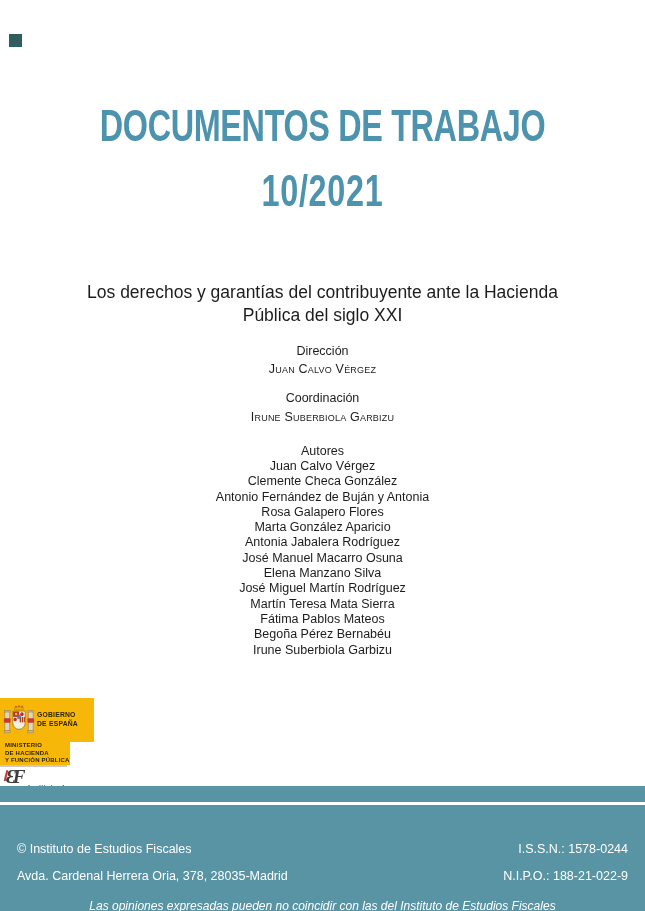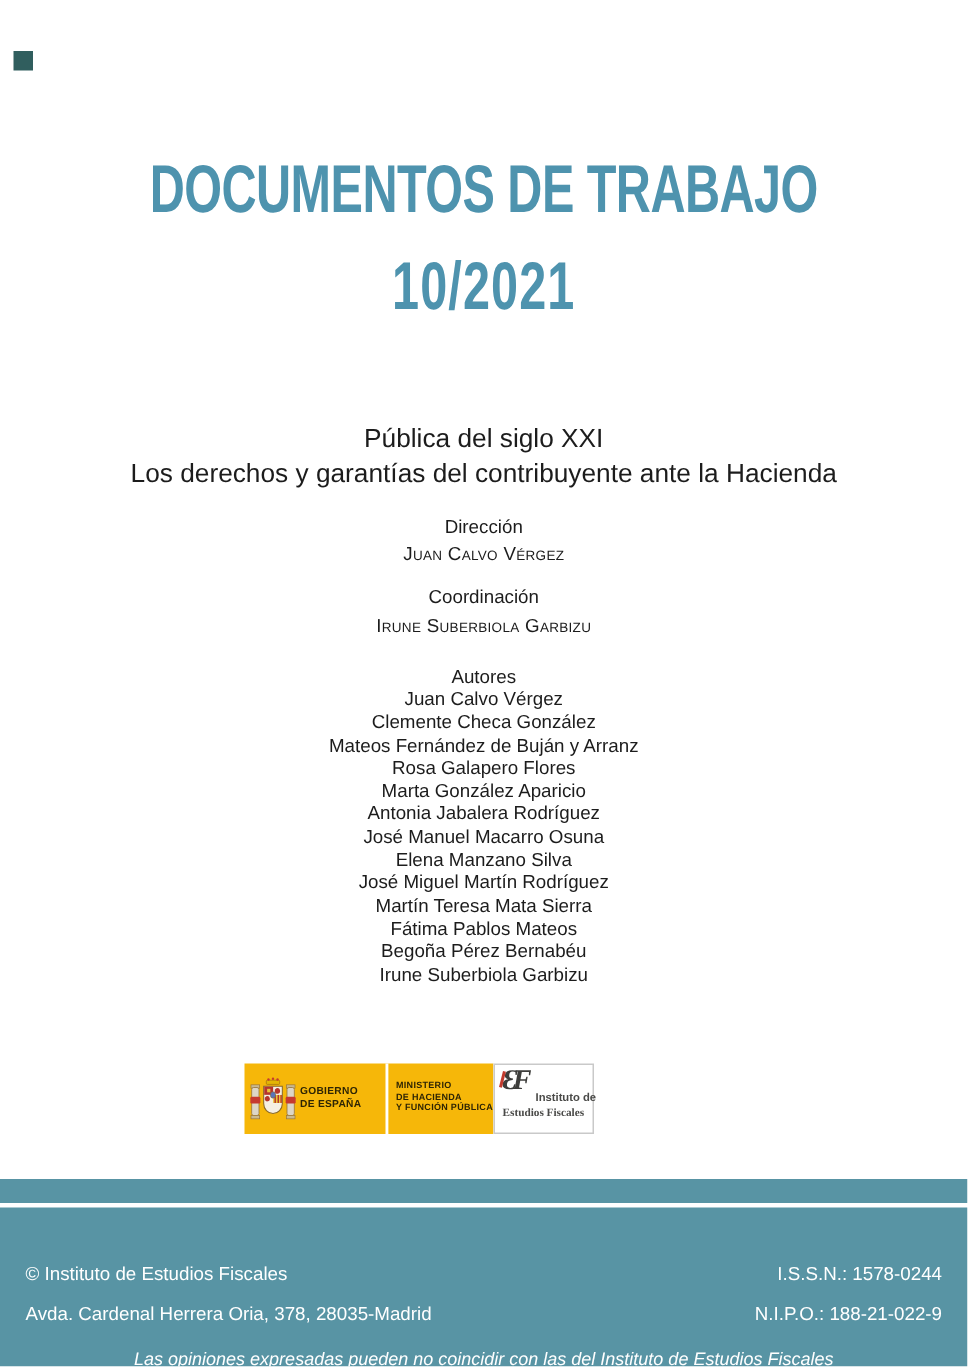--- a/index.html
+++ b/index.html
@@ -59,21 +59,21 @@
   #coordinator-name{top:410px;}
   #authors-label{top:444px;}
   .authors{
     position:absolute;top:459px;left:0;width:645px;
     list-style:none;text-align:center;
     font-size:12.5px;line-height:15.3px;color:var(--ink);
   }
   
   .logo-strip{
     position:absolute;top:709px;left:0;width:559px;height:47px;
-    display:flex;justify-content:center;align-items:stretch;
+    display:flex;justify-content:center;align-items:stretch;flex-direction:column;
   }
   .gov-box{
     width:96px;background:var(--band-yellow);
     border-right:2px solid #ffffff;
     display:flex;align-items:center;padding:2px 2px 2px 3px;
   }
   .gov-label{
     font-size:6.8px;font-weight:bold;line-height:1.25;
     color:#2e2504;letter-spacing:0.2px;margin-left:2px;
   }
@@ -132,35 +132,35 @@
 </style>
 </head>
 <body>
 
 <div class="corner-square"></div>
 
 <h1 class="doc-title">DOCUMENTOS DE TRABAJO</h1>
 <div class="doc-issue">10/2021</div>
 
 <div class="subtitle">
+  <div>Los derechos y garantías del contribuyente ante la Hacienda</div>
   <div>Pública del siglo XXI</div>
-  <div>Los derechos y garantías del contribuyente ante la Hacienda</div>
 </div>
 
 <div class="center-line" id="direction-label">Dirección</div>
 <div class="center-line smallcaps" id="director-name">Juan Calvo Vérgez</div>
 
 <div class="center-line" id="coordination-label">Coordinación</div>
 <div class="center-line smallcaps" id="coordinator-name">Irune Suberbiola Garbizu</div>
 
 <div class="center-line" id="authors-label">Autores</div>
 <ul class="authors" id="authors-list">
     <li>Juan Calvo Vérgez</li>
     <li>Clemente Checa González</li>
-    <li>Mateos Fernández de Buján y Arranz</li>
+    <li>Antonio Fernández de Buján y Antonia</li>
     <li>Rosa Galapero Flores</li>
     <li>Marta González Aparicio</li>
     <li>Antonia Jabalera Rodríguez</li>
     <li>José Manuel Macarro Osuna</li>
     <li>Elena Manzano Silva</li>
     <li>José Miguel Martín Rodríguez</li>
     <li>Martín Teresa Mata Sierra</li>
     <li>Fátima Pablos Mateos</li>
     <li>Begoña Pérez Bernabéu</li>
     <li>Irune Suberbiola Garbizu</li>

